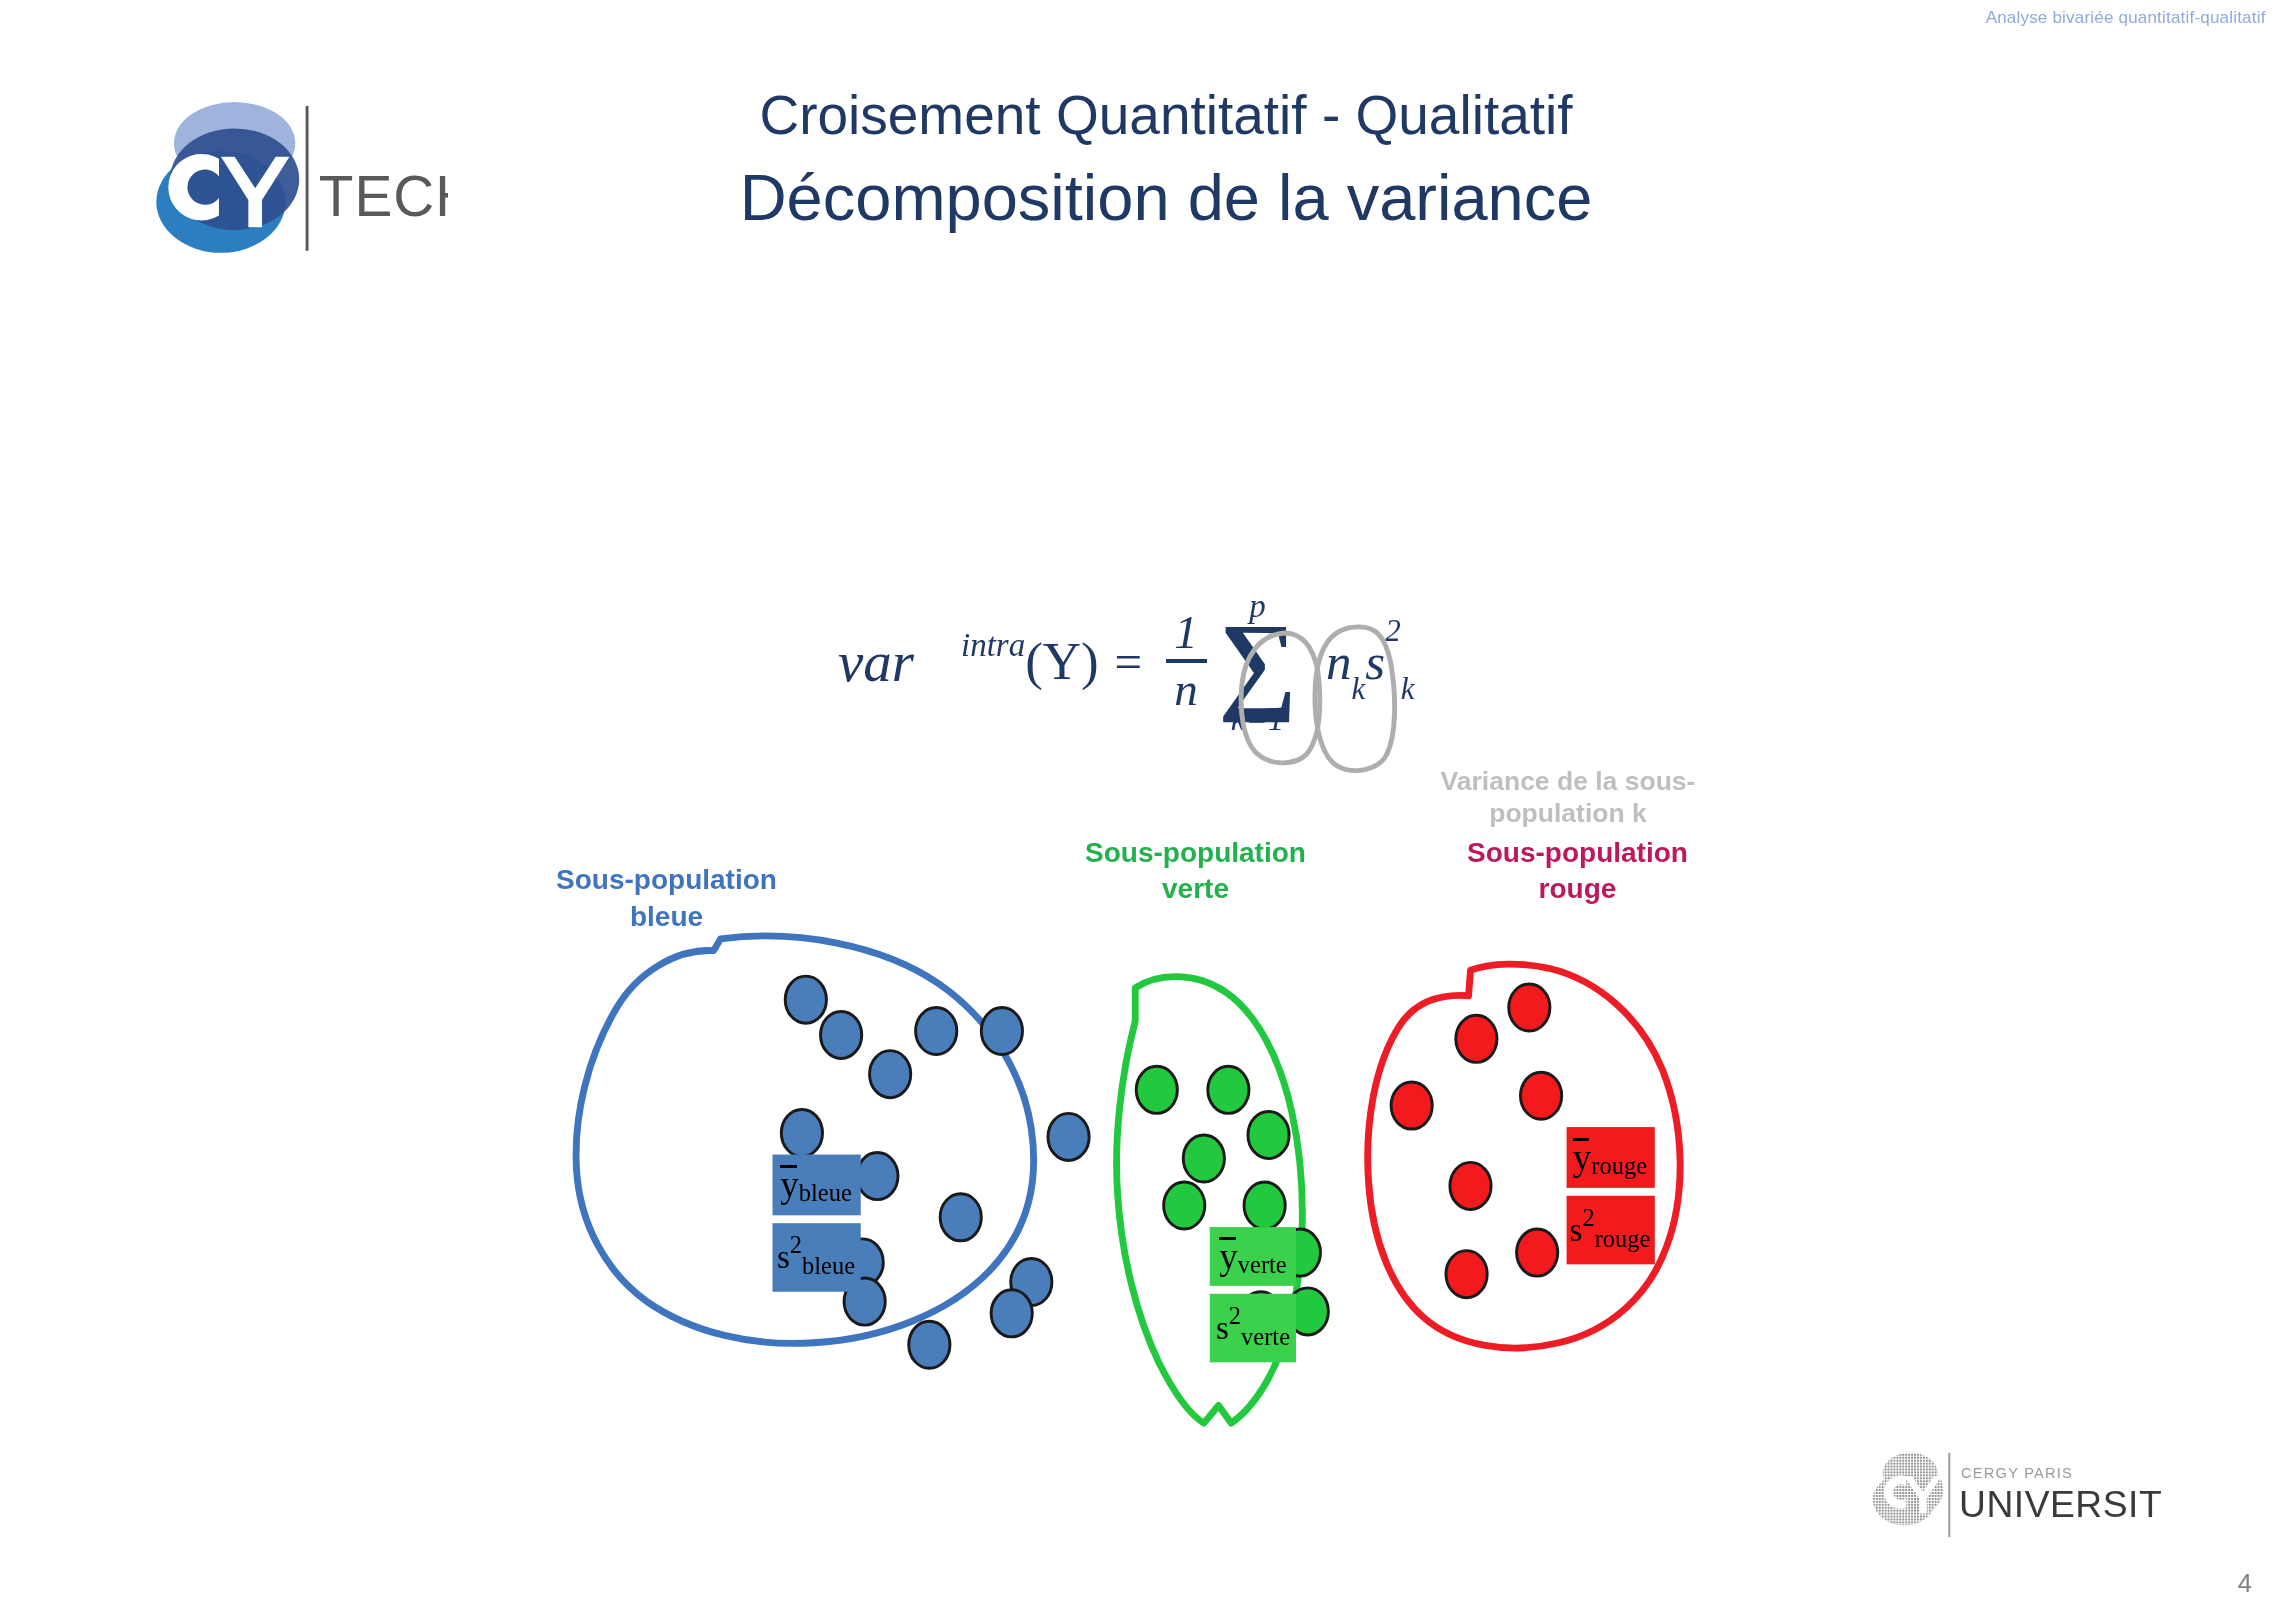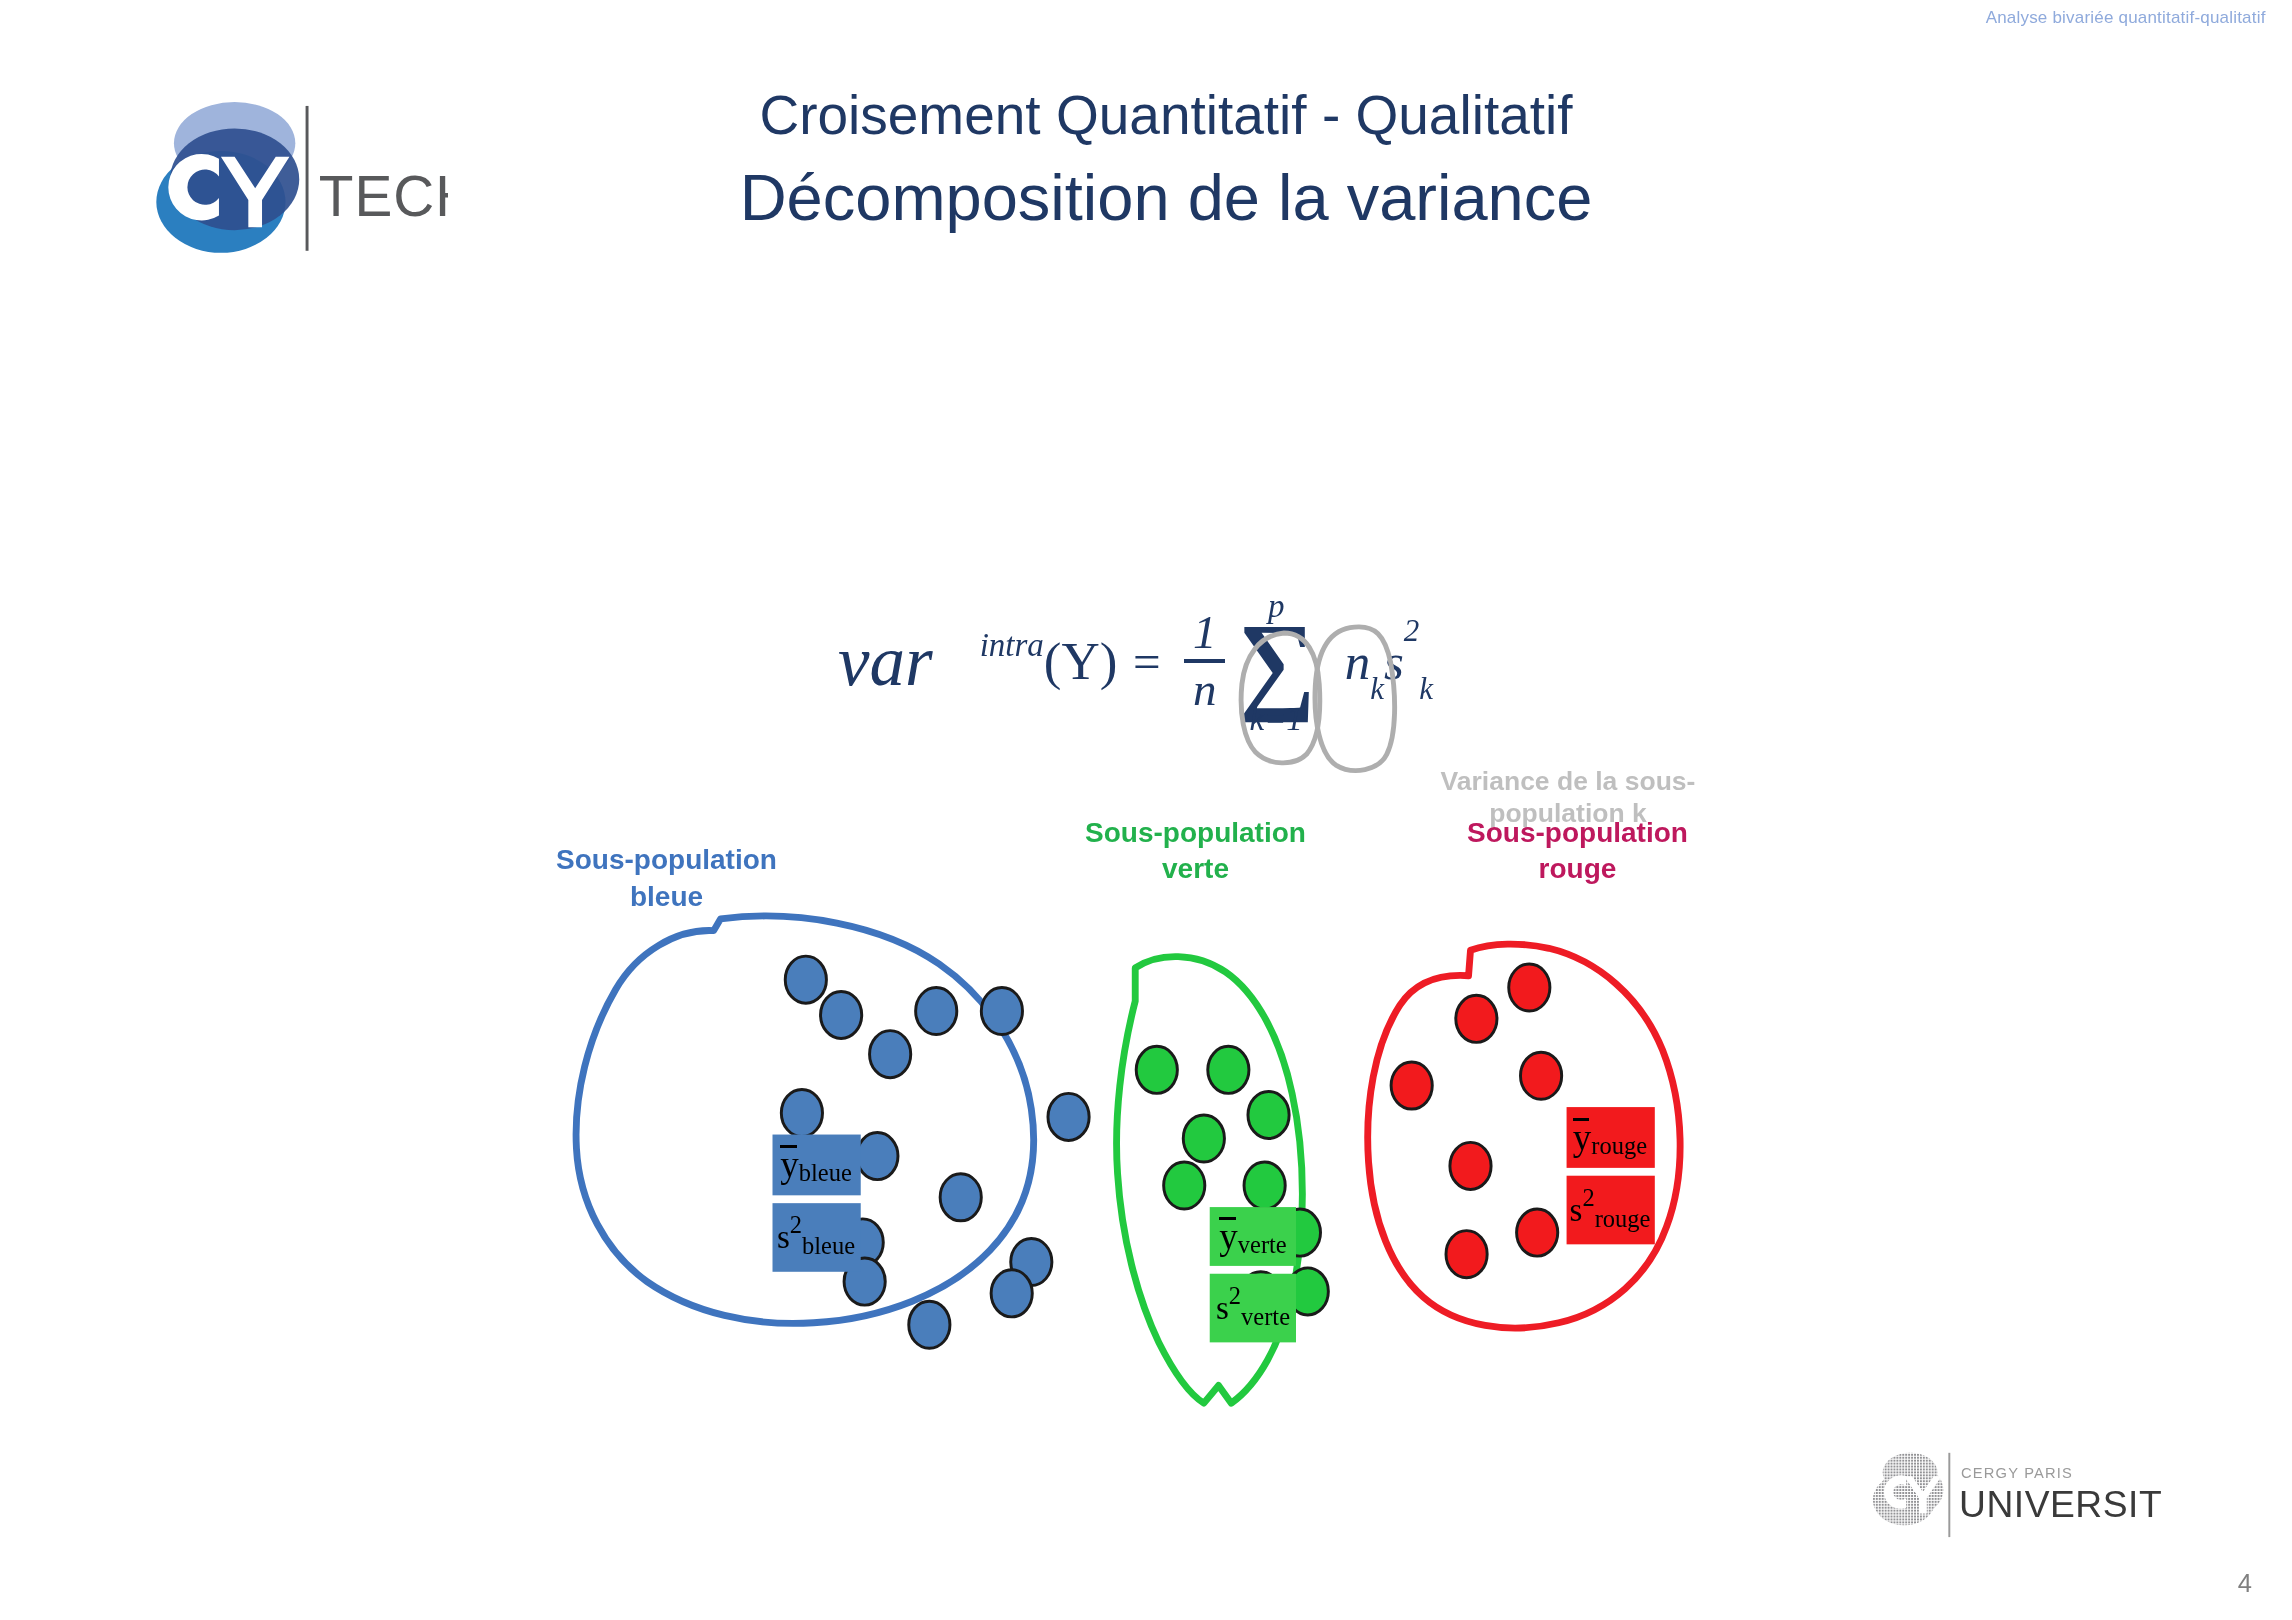--- a/index.html
+++ b/index.html
@@ -85,21 +85,21 @@
     top: 0;
     font-family: "Liberation Serif", serif;
     color: #1F3864;
     font-size: 51px;
     white-space: nowrap;
     display: flex;
     align-items: center;
   }
   .f-var {
     font-style: italic;
-    font-size: 71px;
+    font-size: 57px;
     position: relative;
   }
   .f-sup {
     font-style: italic;
     font-size: 33px;
     vertical-align: super;
     position: relative;
     top: -15.7px;
     margin-left: 47px;
   }
@@ -165,21 +165,21 @@
     left: 1426px;
     top: 765px;
     width: 284px;
     text-align: center;
   }
 
   
   .clusters {
     position: absolute;
     left: 0;
-    top: 862px;
+    top: 882px;
     width: 1889px;
     height: 549px;
   }
   .cluster-label {
     position: absolute;
     font-size: 28px;
     font-weight: bold;
     text-align: center;
     line-height: 1.3;
   }

